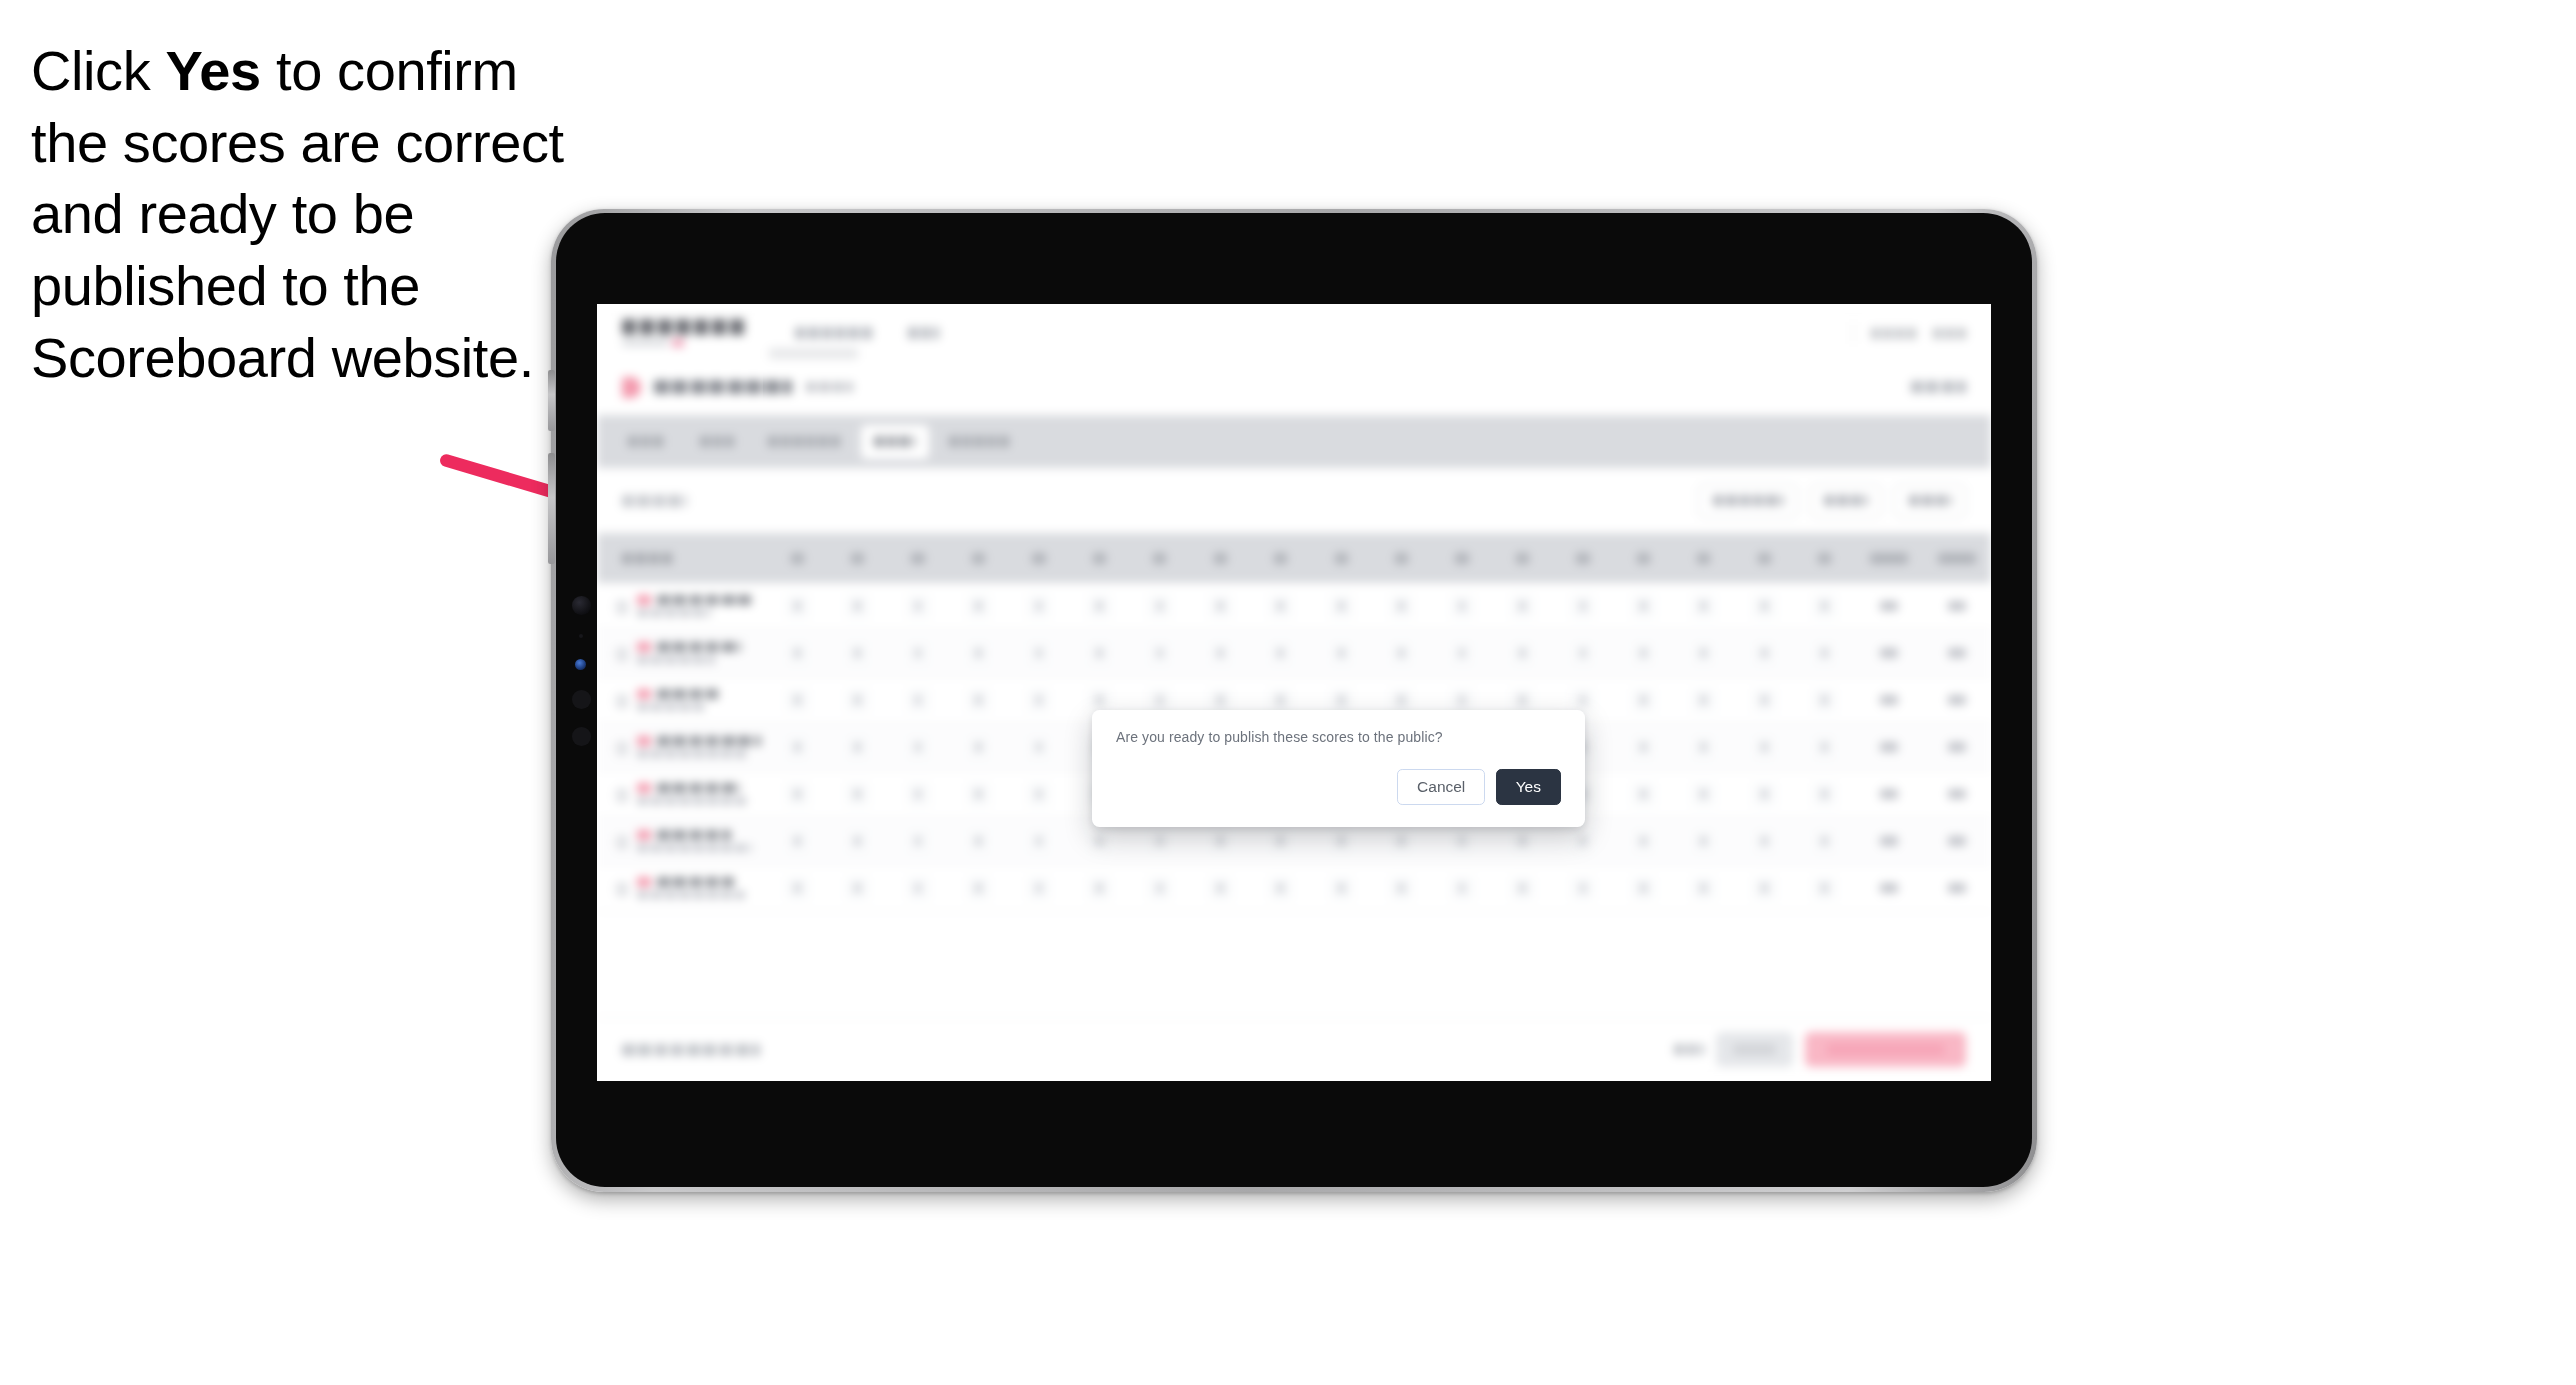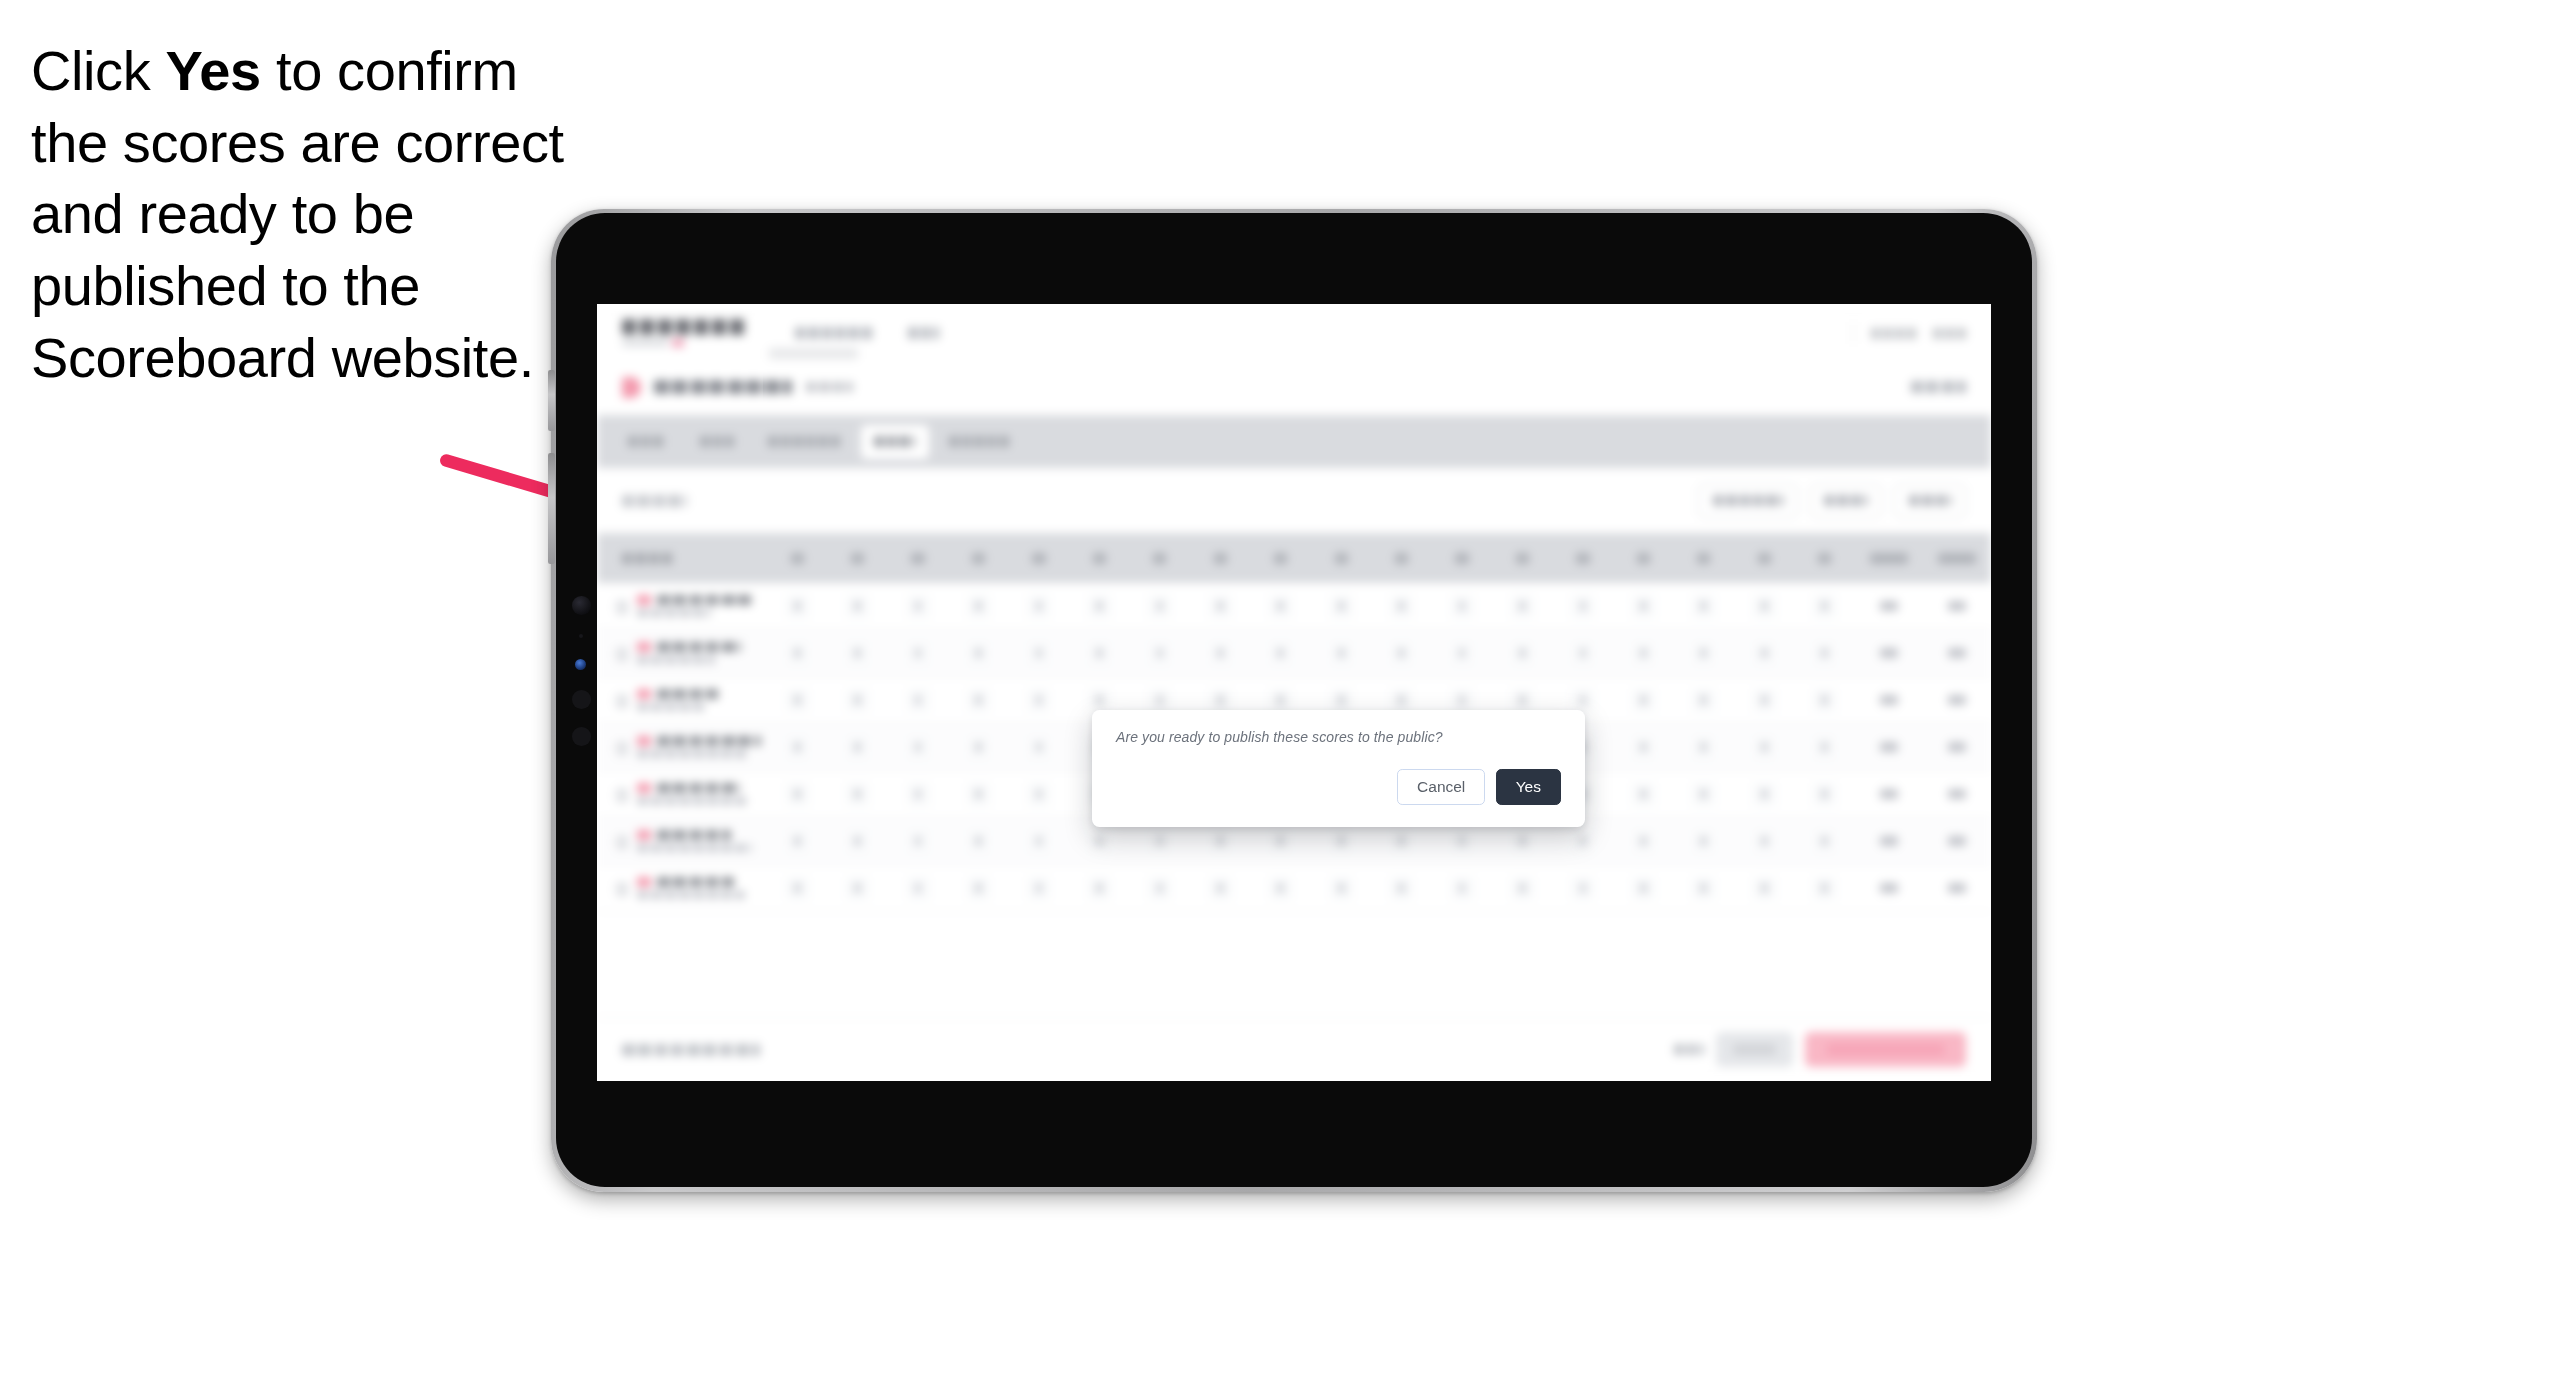--- a/index.html
+++ b/index.html
@@ -253,21 +253,21 @@
     font-weight: 400;
     letter-spacing: -0.1px;
   }
   .dlg-close {
     position:absolute; right: 15px; top: 13.3px;
     width: 25px; height: 25px;
     display:flex; align-items:center; justify-content:center;
     color:#8a8f98; cursor:pointer;
   }
   .dlg-close svg { width: 16.3px; height: 16.3px; }
-  .dlg-body { padding: 19px 24px 7.4px 24px; font-style: italic; }
+  .dlg-body { padding: 19px 24px 7.4px 24px; }
   .dlg-text { font-size: 14px; color:#6c727c; letter-spacing: 0.1px; }
   .dlg-actions {
     display:flex; justify-content:flex-end; align-items:center;
     gap: 10.4px; padding: 16.3px 24px 22px 24px;
   }
   .btn {
     font-family:"Liberation Sans", sans-serif;
     font-size: 15.5px;
     border-radius: 5.2px;
     cursor:pointer;

